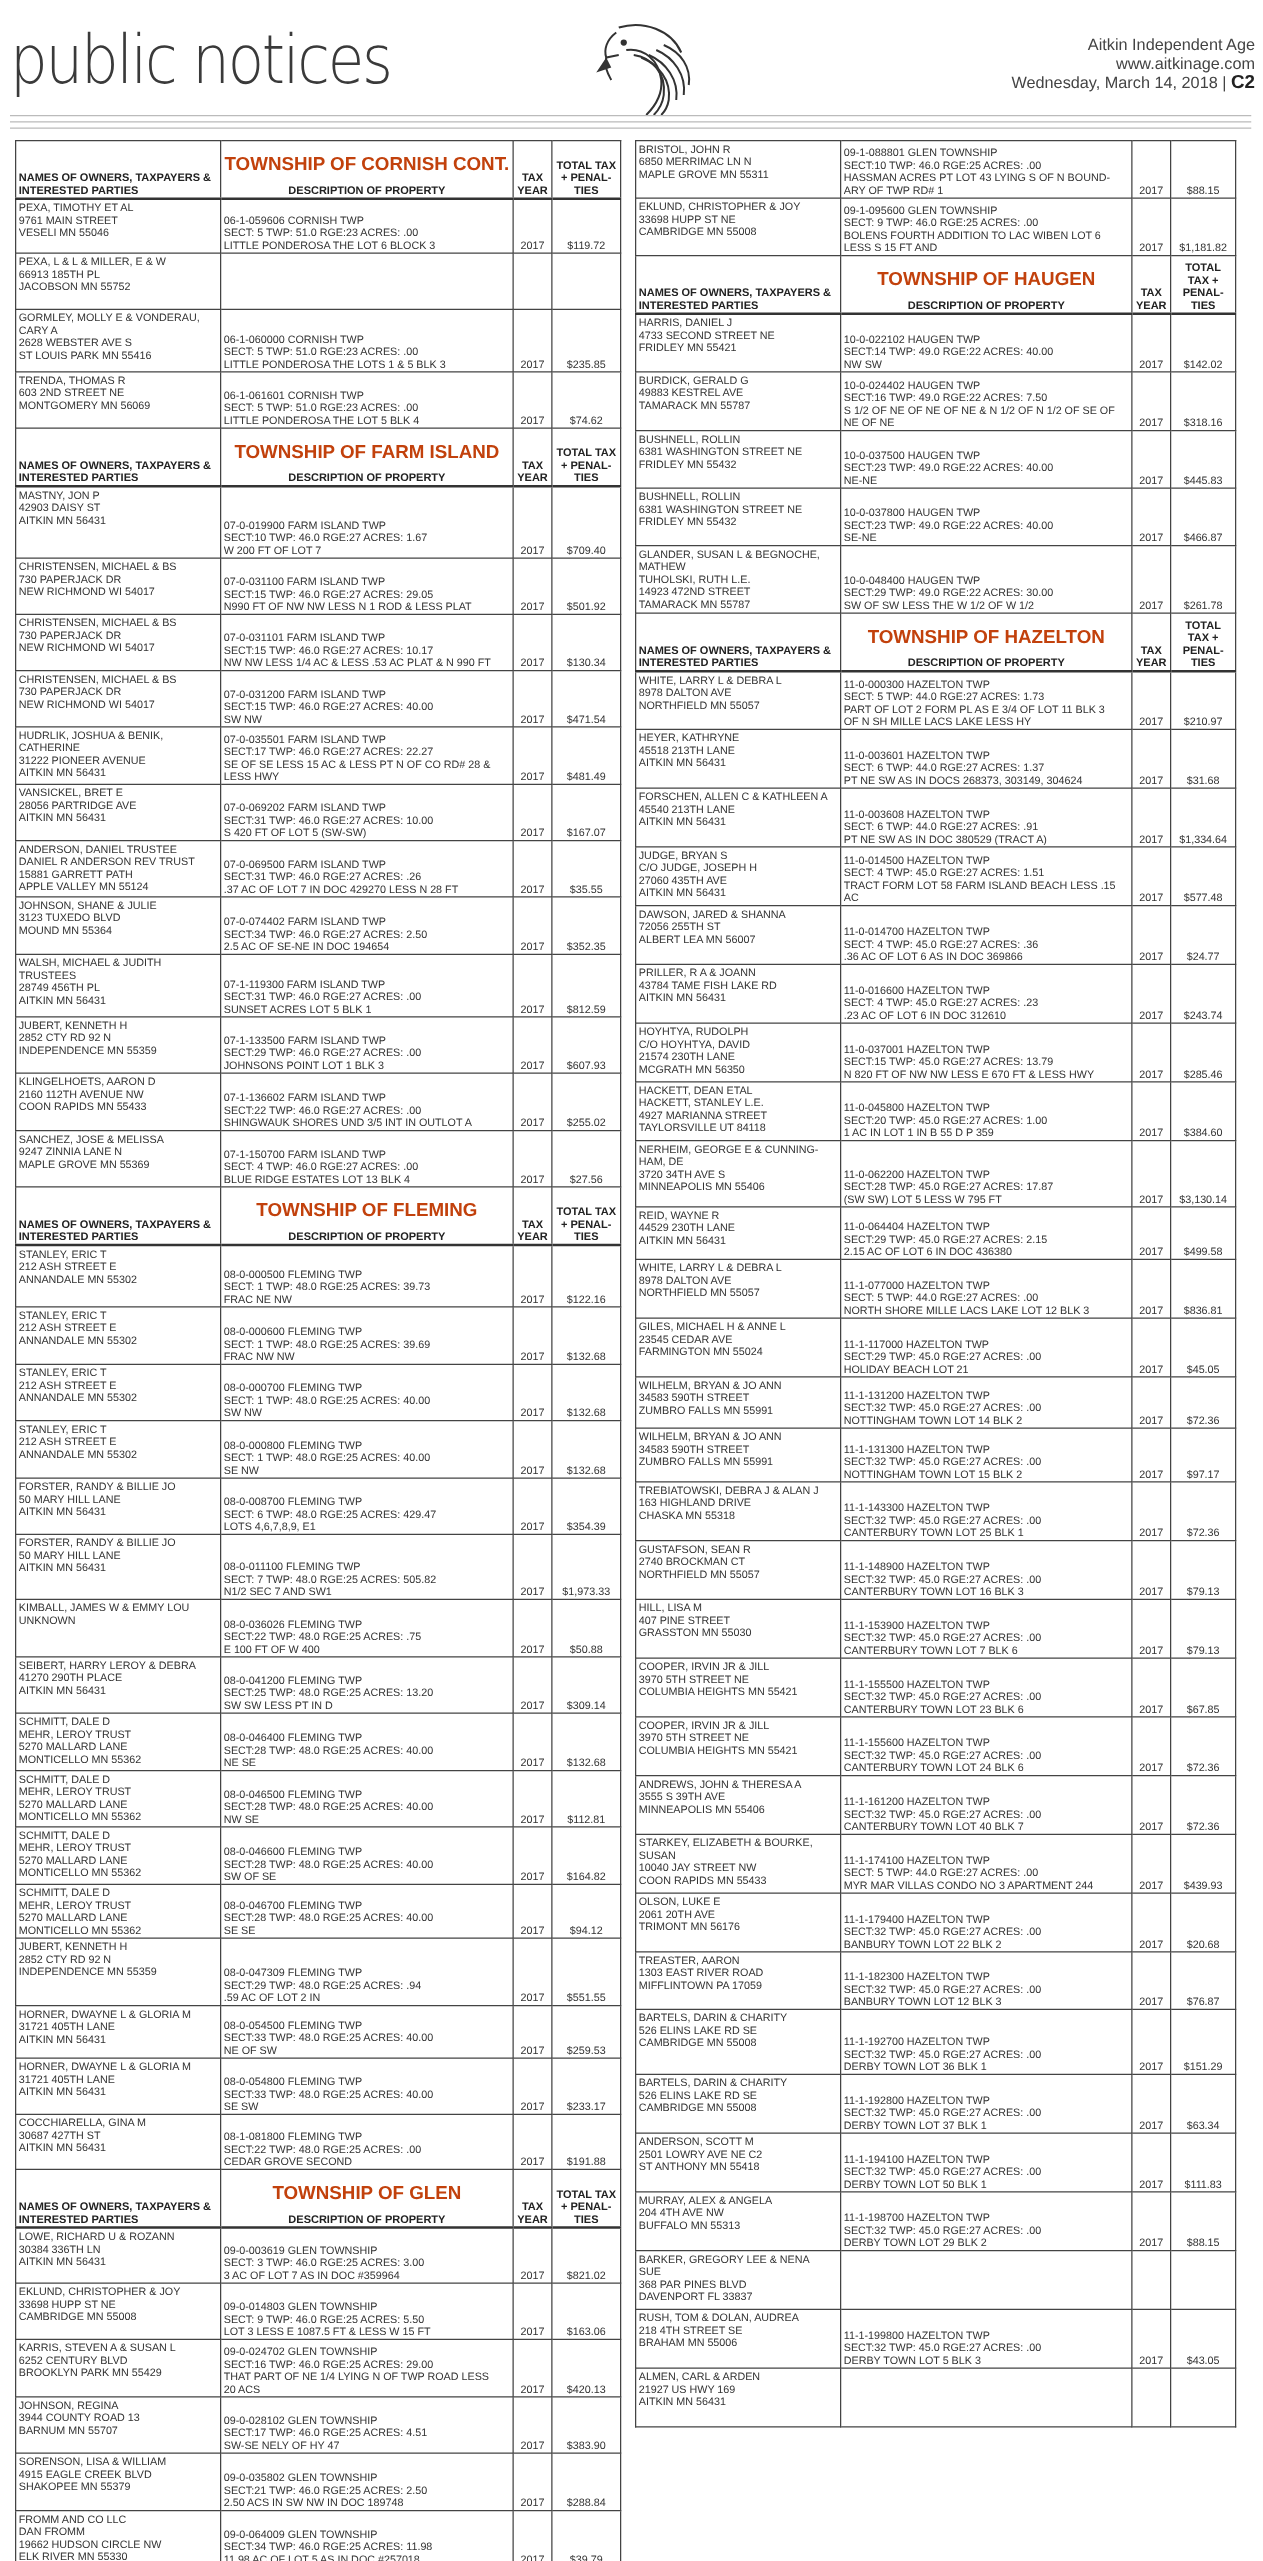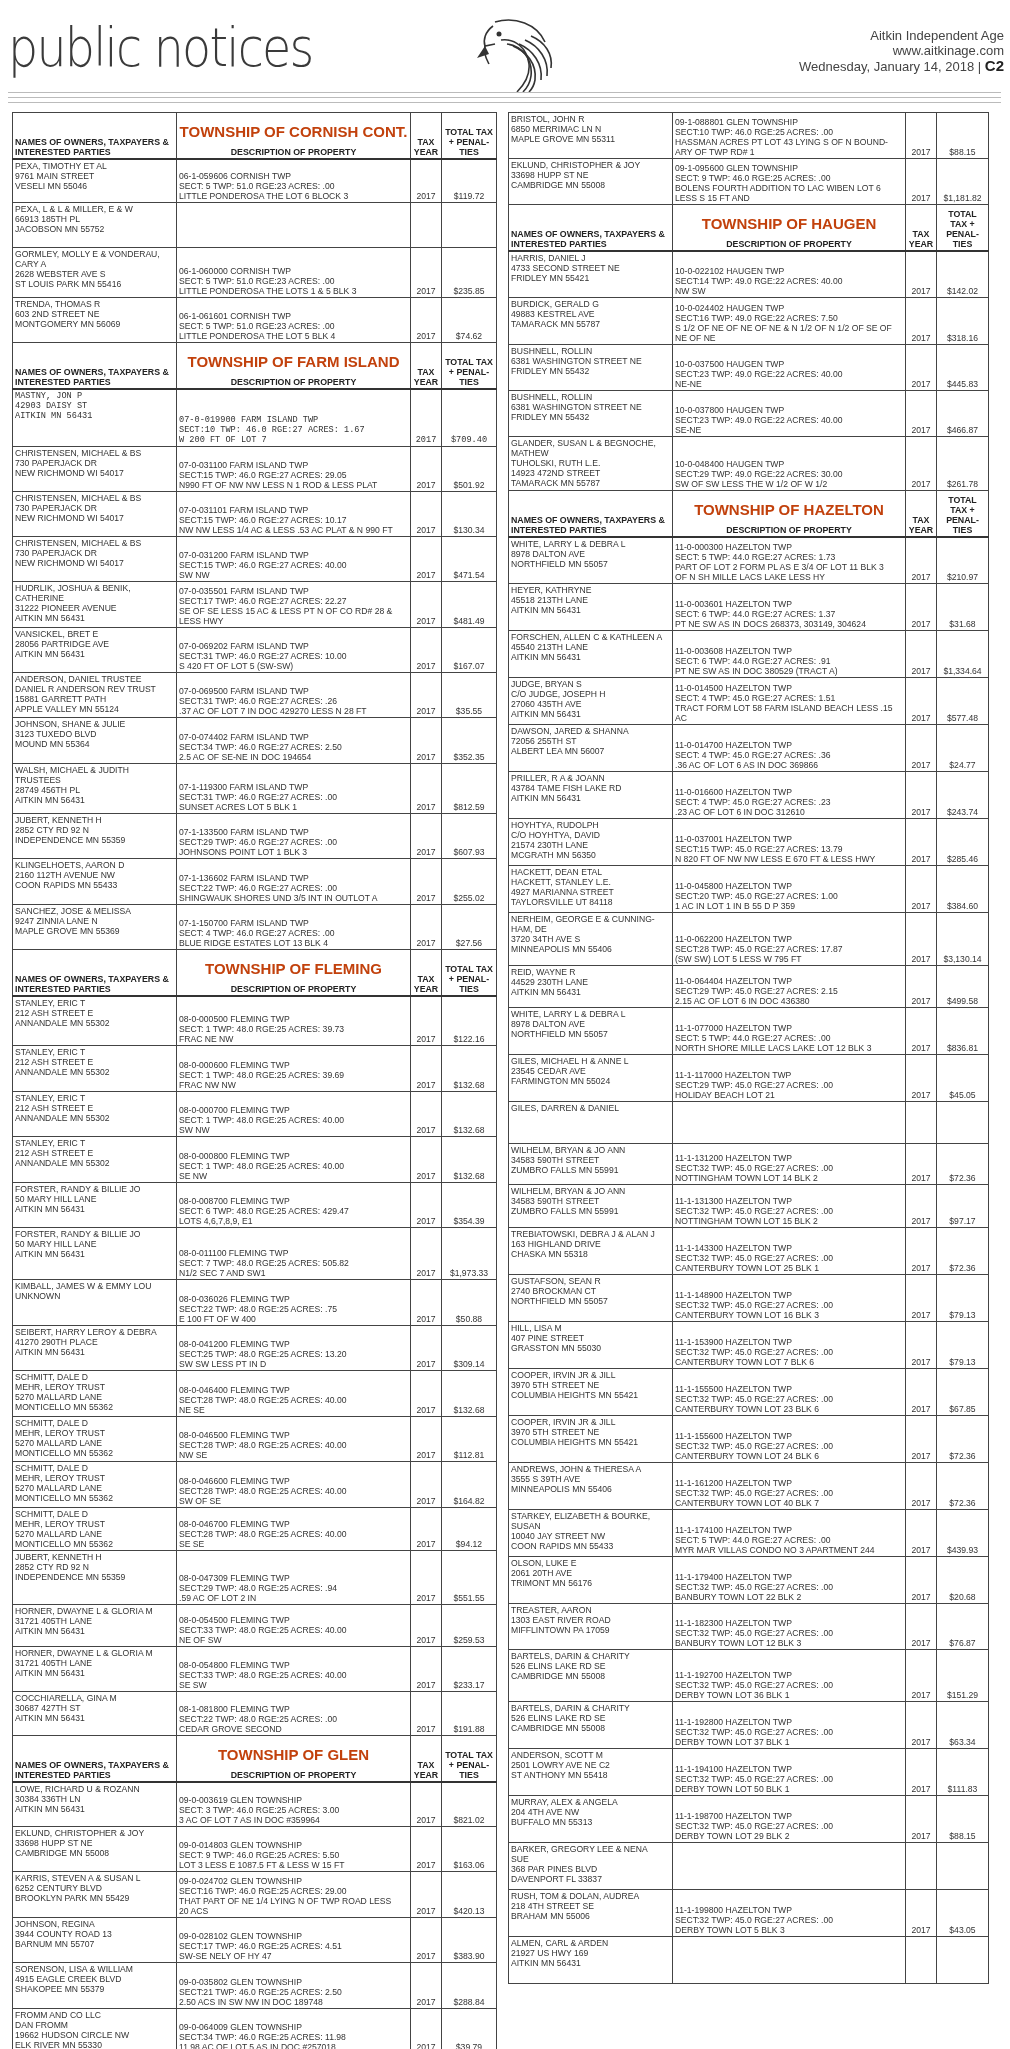--- a/index.html
+++ b/index.html
@@ -45,21 +45,21 @@
       <path d="M70 26 C84 32 94 46 92 62"></path>
       <path d="M76 22 C90 28 98 40 96 54"></path>
     </g>
     <circle cx="44" cy="20" r="2.5" fill="#333"></circle>
     <path d="M30 32 L22 44 L34 40 Z" fill="#333"></path>
   </svg>
   <div class="mast-right">
     <div>Aitkin Independent Age</div>
     <div>www.aitkinage.com</div>
     <div>
-      <span>Wednesday, January 14, 2018</span>
+      <span>Wednesday, March 14, 2018</span>
       <span>|</span>
       <span class="page">C2</span>
     </div>
   </div>
   <div class="rules">
       <div></div>
       <div></div>
       <div></div>
     </div>
 </header>
@@ -137,21 +137,21 @@
         </tr>
         <tr class="hdr" style="height: 46px;">
           <td class="h-names">NAMES OF OWNERS, TAXPAYERS &amp; INTERESTED PARTIES</td>
           <td class="h-town">
             <span class="tname">TOWNSHIP OF FARM ISLAND</span>
             <span class="tdesc">DESCRIPTION OF PROPERTY</span>
           </td>
           <td class="h-small">TAX YEAR</td>
           <td class="h-small">TOTAL TAX + PENAL- TIES</td>
         </tr>
-        <tr style="height: 58px; font-family: Liberation Mono, monospace;">
+        <tr style="height: 58px;">
           <td class="name">
             <span class="line">MASTNY, JON P</span>
             <span class="line">42903 DAISY ST</span>
             <span class="line">AITKIN MN  56431</span>
           </td>
           <td class="desc">
             <span class="line">07-0-019900  FARM ISLAND TWP</span>
             <span class="line">SECT:10 TWP: 46.0 RGE:27 ACRES:    1.67</span>
             <span class="line">W 200 FT OF LOT 7</span>
           </td>
@@ -952,28 +952,20 @@
             <span class="line">FARMINGTON MN  55024</span>
           </td>
           <td class="desc">
             <span class="line">11-1-117000  HAZELTON TWP</span>
             <span class="line">SECT:29 TWP: 45.0 RGE:27 ACRES:      .00</span>
             <span class="line">HOLIDAY BEACH LOT 21</span>
           </td>
           <td class="year">2017</td>
           <td class="total">$45.05</td>
         </tr>
-        <tr style="height: 42px;">
-          <td class="name">
-            <span class="line">GILES, DARREN &amp; DANIEL</span>
-          </td>
-          <td class="desc"></td>
-          <td class="year"></td>
-          <td class="total"></td>
-        </tr>
         <tr style="height: 41px;">
           <td class="name">
             <span class="line">WILHELM, BRYAN &amp; JO ANN</span>
             <span class="line">34583 590TH STREET</span>
             <span class="line">ZUMBRO FALLS MN  55991</span>
           </td>
           <td class="desc">
             <span class="line">11-1-131200  HAZELTON TWP</span>
             <span class="line">SECT:32 TWP: 45.0 RGE:27 ACRES:      .00</span>
             <span class="line">NOTTINGHAM TOWN LOT 14 BLK 2</span>

